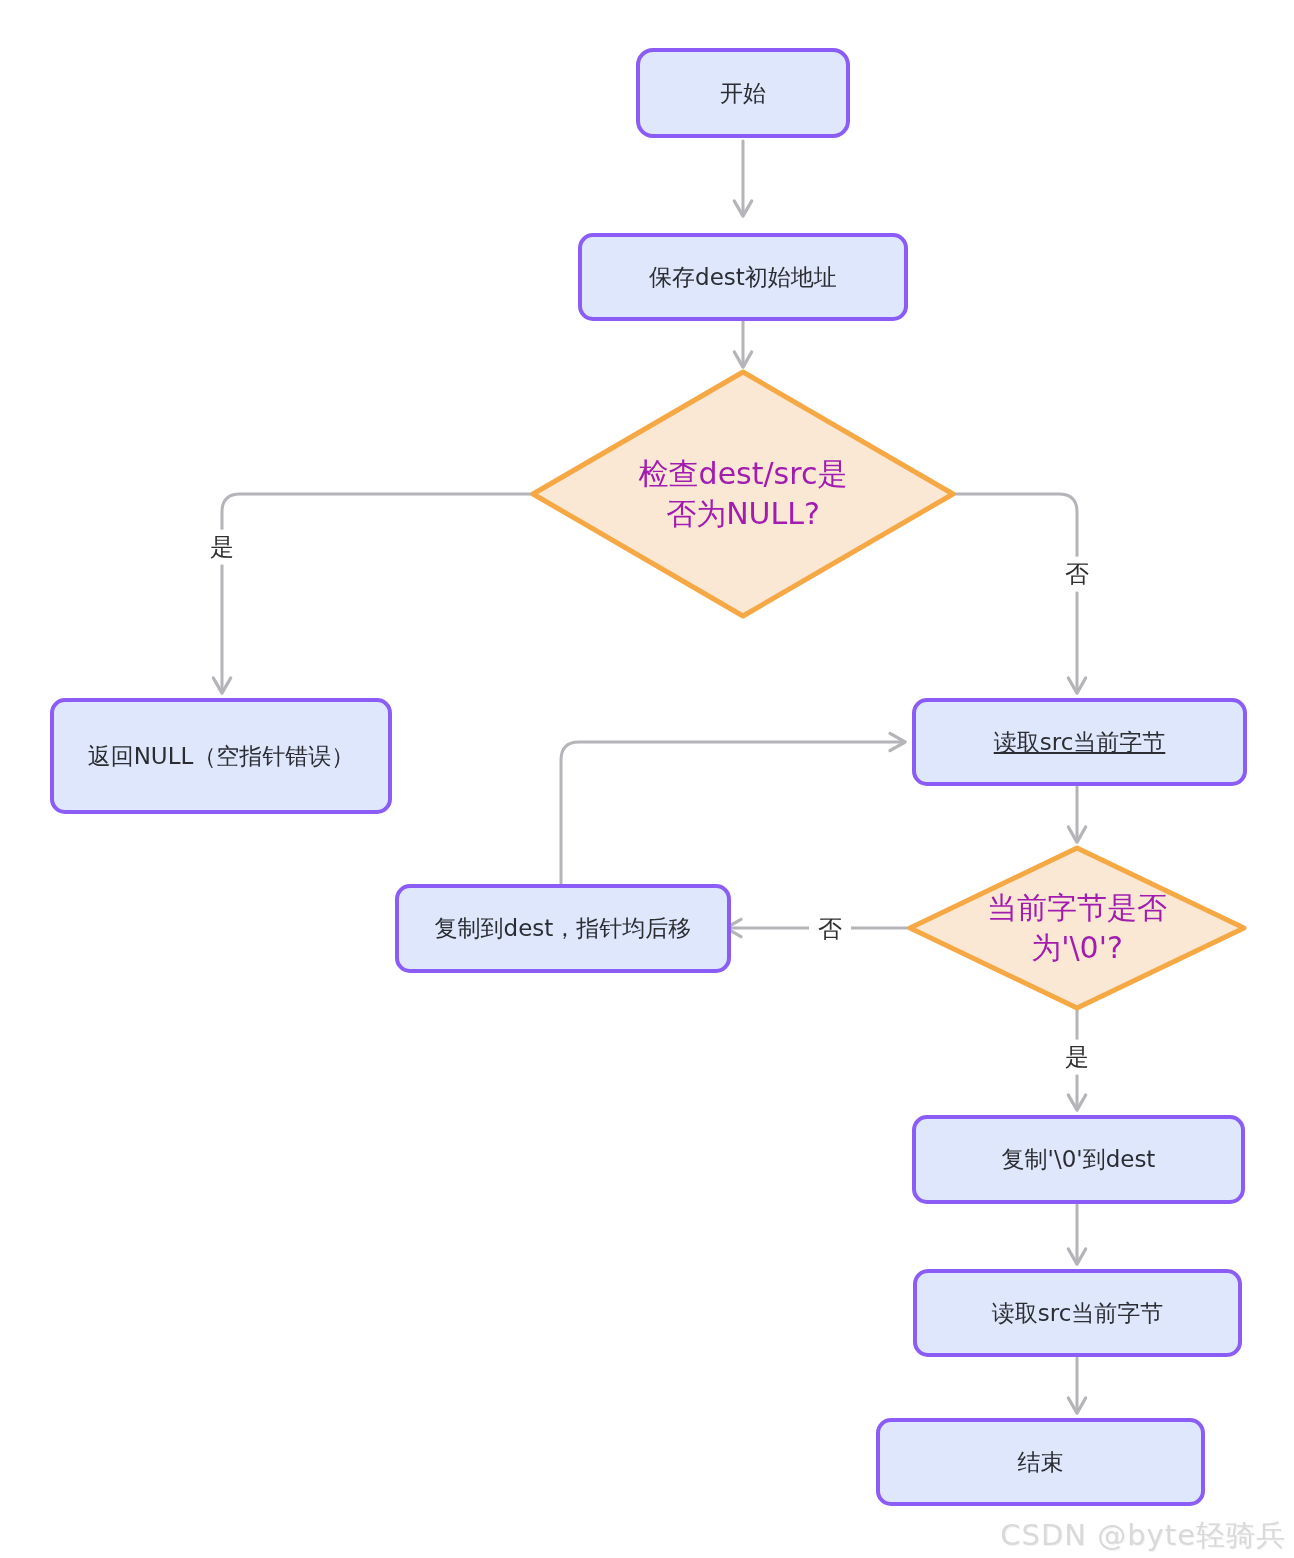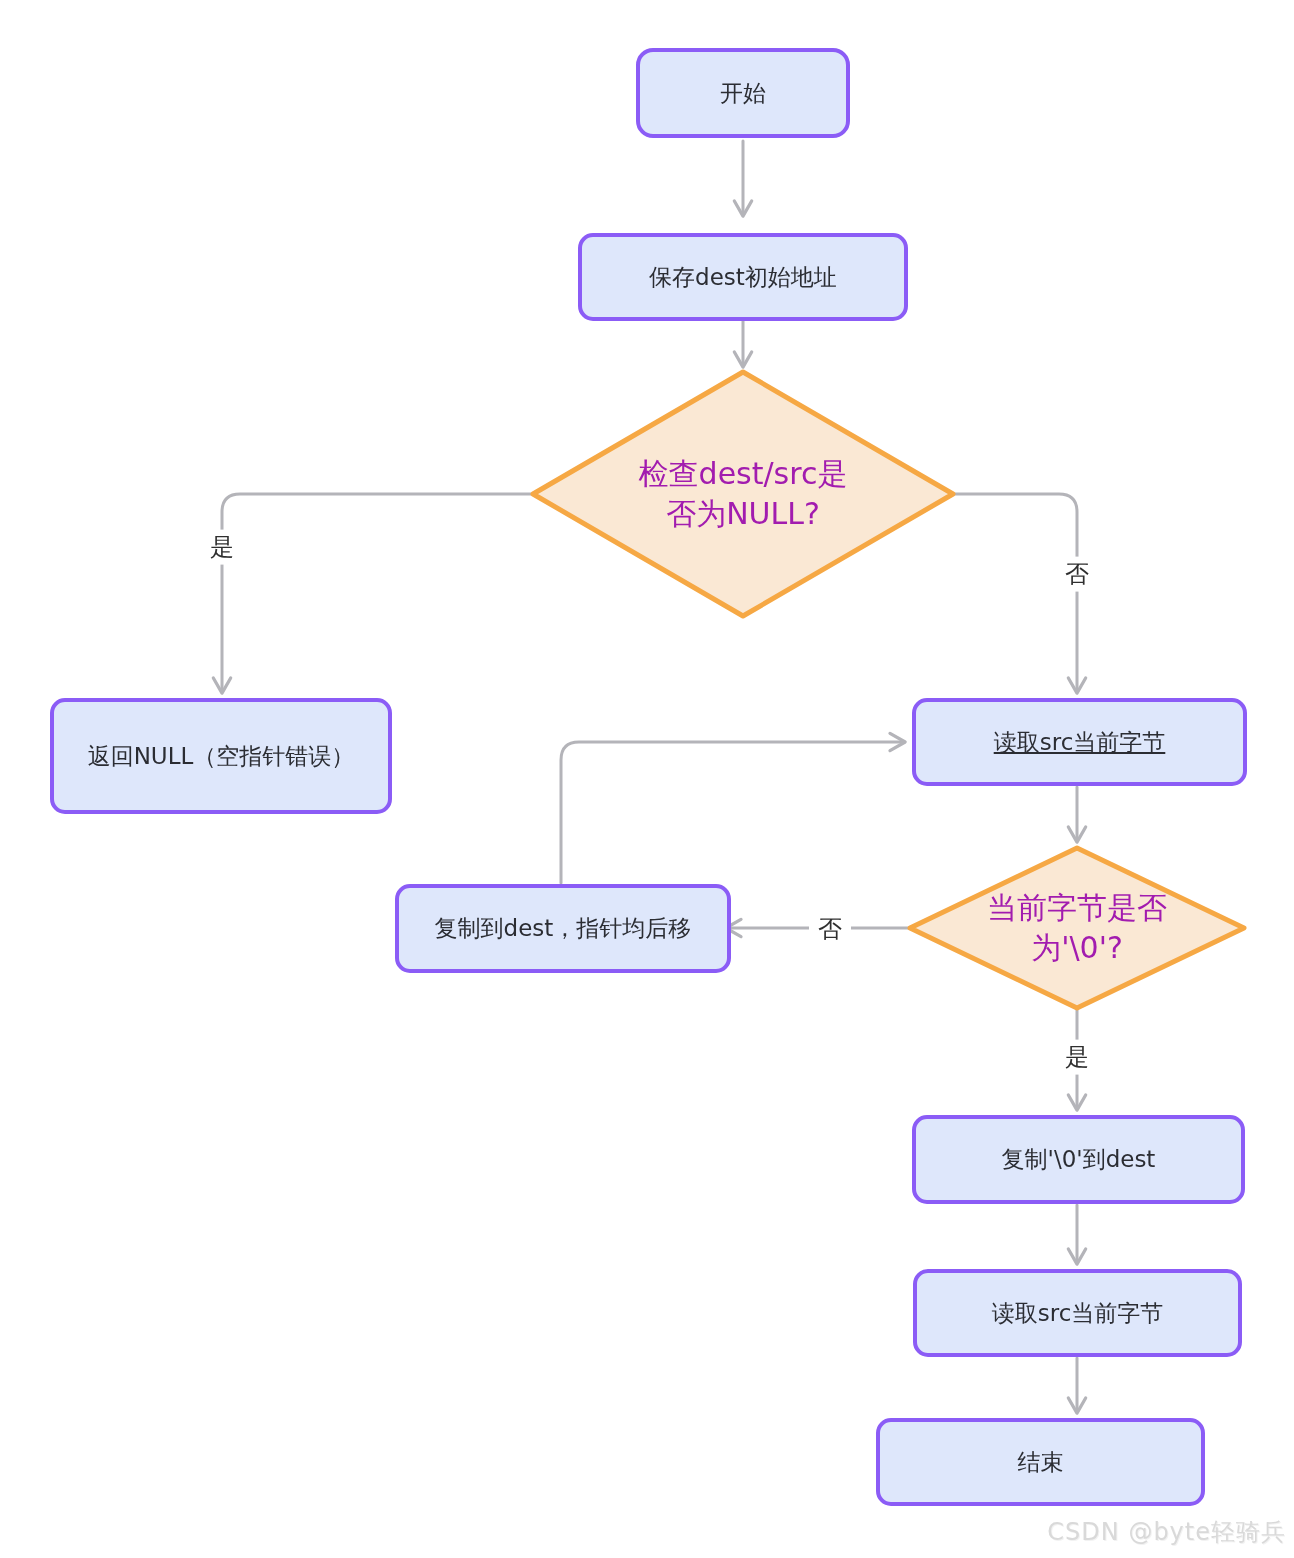--- a/index.html
+++ b/index.html
@@ -37,21 +37,21 @@
     color:#2f2f2f;
     font-size:24px;
     padding:3px 9px;
     z-index:3;
     line-height:1.2;
   }
   .watermark{
     position:absolute;
     right:8px;
     top:1516px;
-    font-size:24px;
+    font-size:29px;
     color:#d9d9d9;
     text-shadow:1px 1px 0 #f2f2f2;
     letter-spacing:1px;
   }
 </style>
 </head>
 <body>
 
 <div id="canvas">
 

